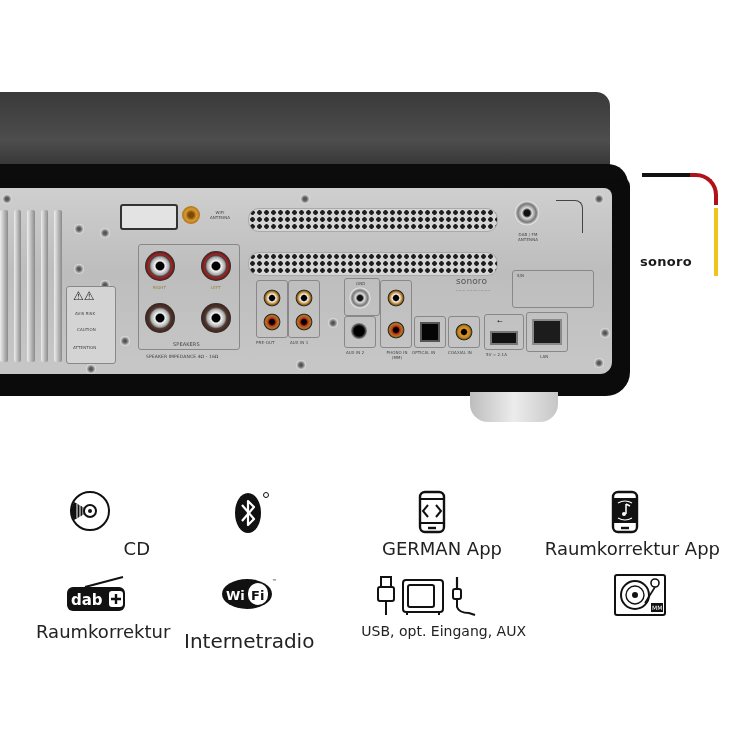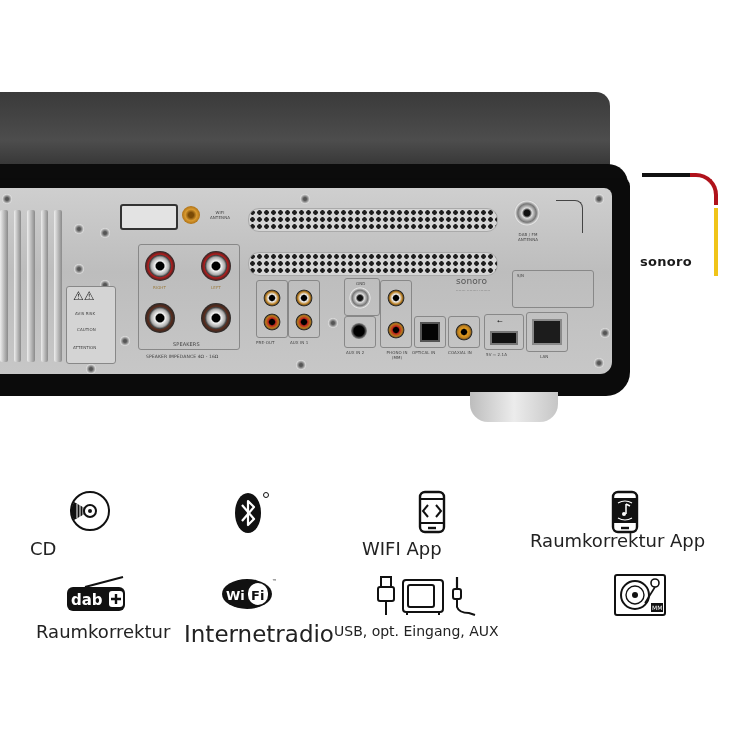--- a/index.html
+++ b/index.html
@@ -45,21 +45,21 @@
   .badge { position:absolute; left:632px; top:170px; width:96px; height:110px; }
   .badge .blackbar { position:absolute; left:10px; top:3px; width:48px; height:4px; background:#111; }
   .badge .redarc { position:absolute; left:58px; top:3px; width:28px; height:32px; border-top:4px solid #b0121b; border-right:4px solid #b0121b; border-top-right-radius:22px; box-sizing:border-box; }
   .badge .yellowbar { position:absolute; left:82px; top:38px; width:4px; height:68px; background:#f0c419; }
   .badge .text { position:absolute; left:8px; top:34px; font-family:"Liberation Sans", sans-serif; font-size:10px; line-height:13px; letter-spacing:0.2px; color:#1a1a1a; }
   .badge .brand { position:absolute; left:8px; top:84px; font-family:"DejaVu Sans", sans-serif; font-size:13px; font-weight:bold; letter-spacing:0.3px; color:#1a1a1a; }
 
   
   .feature { position:absolute; text-align:center; }
   .feature .icon { position:absolute; left:50%; transform:translateX(-50%); }
-  .feature .label { position:absolute; left:0; width:100%; text-align:left; font-family:"DejaVu Sans", sans-serif; color:#222; white-space:nowrap; }
+  .feature .label { position:absolute; left:0; width:100%; text-align:right; font-family:"DejaVu Sans", sans-serif; color:#222; white-space:nowrap; }
   .big .label { font-size:18px; }
   .small .label { font-size:14px; }
 </style>
 </head>
 <body>
 
 <div class="device">
   <div class="lid"></div>
   <div class="lid-edge"></div>
   <div class="body-shell"></div>
@@ -195,33 +195,33 @@
 </div>
 
 <div class="feature big" style="left:362px;top:490px;width:140px;height:70px">
   <svg class="icon" style="top:0" width="28" height="44" viewBox="0 0 28 44">
     <rect x="2" y="2" width="24" height="40" rx="5" fill="none" stroke="#111" stroke-width="2.4"></rect>
     <line x1="2" y1="9" x2="26" y2="9" stroke="#111" stroke-width="2"></line>
     <line x1="2" y1="33" x2="26" y2="33" stroke="#111" stroke-width="2"></line>
     <line x1="10" y1="38" x2="18" y2="38" stroke="#111" stroke-width="2.4"></line>
     <path d="M10 15 L5 21 L10 27 M18 15 L23 21 L18 27" fill="none" stroke="#111" stroke-width="2"></path>
   </svg>
-  <div class="label" style="top:48px">WIFI App</div>
+  <div class="label" style="top:48px">GERMAN App</div>
 </div>
 
 <div class="feature big" style="left:530px;top:490px;width:190px;height:70px">
   <svg class="icon" style="top:0" width="28" height="44" viewBox="0 0 28 44">
     <rect x="2" y="2" width="24" height="40" rx="5" fill="none" stroke="#111" stroke-width="2.4"></rect>
     <rect x="3" y="8" width="22" height="25" fill="#111"></rect>
     <line x1="10" y1="38" x2="18" y2="38" stroke="#111" stroke-width="2.4"></line>
     <path d="M7 13 Q14 9 21 13 M7 28 Q14 32 21 28" fill="none" stroke="#fff" stroke-width="1.2"></path>
     <path d="M15 14 L15 24 M15 14 L19 16" stroke="#fff" stroke-width="1.5" fill="none"></path>
     <circle cx="13" cy="24" r="2" fill="#fff"></circle>
   </svg>
-  <div class="label" style="top:40px">Raumkorrektur App</div>
+  <div class="label" style="top:48px">Raumkorrektur App</div>
 </div>
 
 <div class="feature small" style="left:36px;top:575px;width:120px;height:70px">
   <svg class="icon" style="top:0" width="62" height="38" viewBox="0 0 62 38">
     <line x1="20" y1="12" x2="58" y2="2" stroke="#111" stroke-width="2"></line>
     <rect x="2" y="12" width="58" height="24" rx="6" fill="#111"></rect>
     <text x="6" y="30" font-family="DejaVu Sans, sans-serif" font-size="15" font-weight="bold" fill="#fff">dab</text>
     <rect x="44" y="16" width="14" height="16" rx="3" fill="#fff"></rect>
     <path d="M51 19 L51 29 M46 24 L56 24" stroke="#111" stroke-width="2.4"></path>
   </svg>
@@ -229,21 +229,21 @@
 </div>
 
 <div class="feature small" style="left:184px;top:575px;width:130px;height:70px">
   <svg class="icon" style="top:2px" width="58" height="34" viewBox="0 0 58 34">
     <ellipse cx="27" cy="17" rx="25" ry="15" fill="#111"></ellipse>
     <text x="6" y="23" font-family="DejaVu Sans, sans-serif" font-size="13" font-weight="bold" fill="#fff">Wi</text>
     <rect x="28" y="6" width="20" height="22" rx="10" fill="#fff"></rect>
     <text x="31" y="23" font-family="DejaVu Sans, sans-serif" font-size="13" font-weight="bold" fill="#111">Fi</text>
     <text x="52" y="6" font-size="5" fill="#111">™</text>
   </svg>
-  <div class="label" style="top:46px;font-size:23px">Internetradio</div>
+  <div class="label" style="top:54px;font-size:20px">Internetradio</div>
 </div>
 
 <div class="feature small" style="left:334px;top:575px;width:192px;height:70px">
   <svg class="icon" style="top:0" width="110" height="42" viewBox="0 0 110 42">
     <g>
       <rect x="6" y="2" width="10" height="10" fill="none" stroke="#111" stroke-width="2"></rect>
       <rect x="3" y="12" width="16" height="14" rx="2" fill="none" stroke="#111" stroke-width="2"></rect>
       <path d="M11 26 L11 40" stroke="#111" stroke-width="2"></path>
     </g>
     <g>

